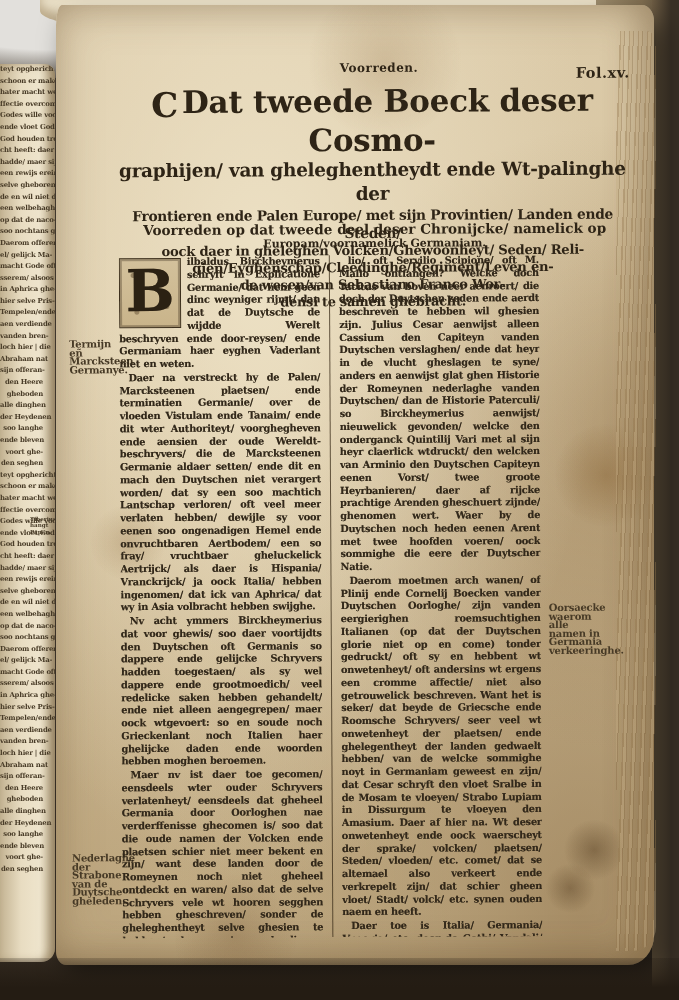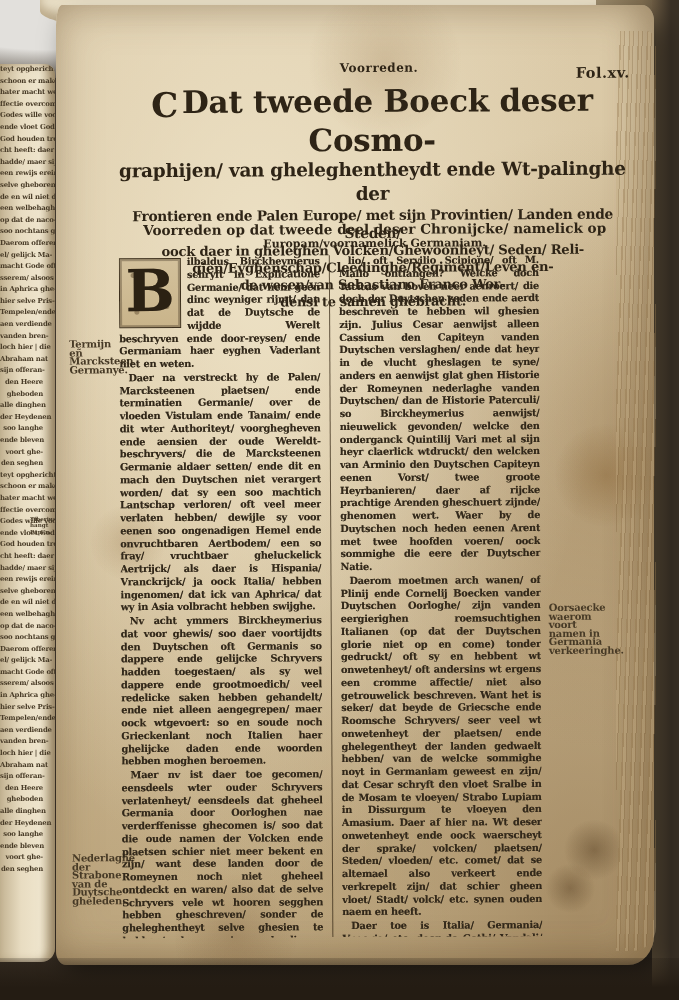--- a/index.html
+++ b/index.html
@@ -194,21 +194,21 @@
           <div class="title-line l6">densi te samen ghebracht.</div>
         </div>
 
       <div class="preface-heading">
         <div class="ph1">Voorreden op dat tweede deel deser Chronijcke/ namelick op</div>
         <div class="ph2">Europam/voornamelick Germaniam.</div>
       </div>
 
       <div class="mnote mnote-left-top">Termijn eñ Marcksteen Germanye.</div>
       <div class="mnote mnote-left-bottom">Nederlaghe der Strabone van de Duytsche gheleden.</div>
-      <div class="mnote mnote-right">Oorsaecke waerom voort namen in Germania verkeeringhe.</div>
+      <div class="mnote mnote-right">Oorsaecke waerom alle namen in Germania verkeeringhe.</div>
 
       <div class="text-area">
         <div class="col col-left" id="col-left">
             <p class="first"><span class="dropcap">B</span>ilbaldus Birckheymerus schryft in Explicatione Germanie/ dat hem geen dinc weyniger rijmt/ dan dat de Duytsche de wijdde Werelt beschryven ende door-reysen/ ende Germaniam haer eyghen Vaderlant niet en weten.</p>
             <p>Daer na verstreckt hy de Palen/ Marcksteenen plaetsen/ ende terminatien Germanie/ over de vloeden Vistulam ende Tanaim/ ende dit wter Authoriteyt/ voorghegheven ende aensien der oude Wereldt-beschryvers/ die de Marcksteenen Germanie aldaer setten/ ende dit en mach den Duytschen niet verargert worden/ dat sy een soo machtich Lantschap verloren/ oft veel meer verlaten hebben/ dewijle sy voor eenen soo ongenadigen Hemel ende onvruchtbaren Aertbodem/ een so fray/ vruchtbaer gheluckelick Aertrijck/ als daer is Hispania/ Vranckrijck/ ja oock Italia/ hebben ingenomen/ dat ick van Aphrica/ dat wy in Asia volbracht hebben swijghe.</p>
             <p>Nv acht ymmers Birckheymerius dat voor ghewis/ soo daer voortijdts den Duytschen oft Germanis so dappere ende gelijcke Schryvers hadden toegestaen/ als sy wel dappere ende grootmoedich/ veel redelicke saken hebben gehandelt/ ende niet alleen aengegrepen/ maer oock wtgevoert: so en soude noch Grieckenlant noch Italien haer ghelijcke daden ende woorden hebben moghen beroemen.</p>
             <p>Maer nv ist daer toe gecomen/ eensdeels wter ouder Schryvers verlatenheyt/ eensdeels dat gheheel Germania door Oorloghen nae verderffenisse ghecomen is/ soo dat die oude namen der Volcken ende plaetsen schier niet meer bekent en zijn/ want dese landen door de Romeynen noch niet gheheel ontdeckt en waren/ also dat de selve Schryvers vele wt hooren segghen hebben gheschreven/ sonder de gheleghentheyt selve ghesien te hebben/ daerom in veel dingen ghedwaelt/ ende ons de rechte kennisse niet ghelaten en hebben.</p>
           </div>
         <div class="divider"></div>
         <div class="col col-right" id="col-right">

